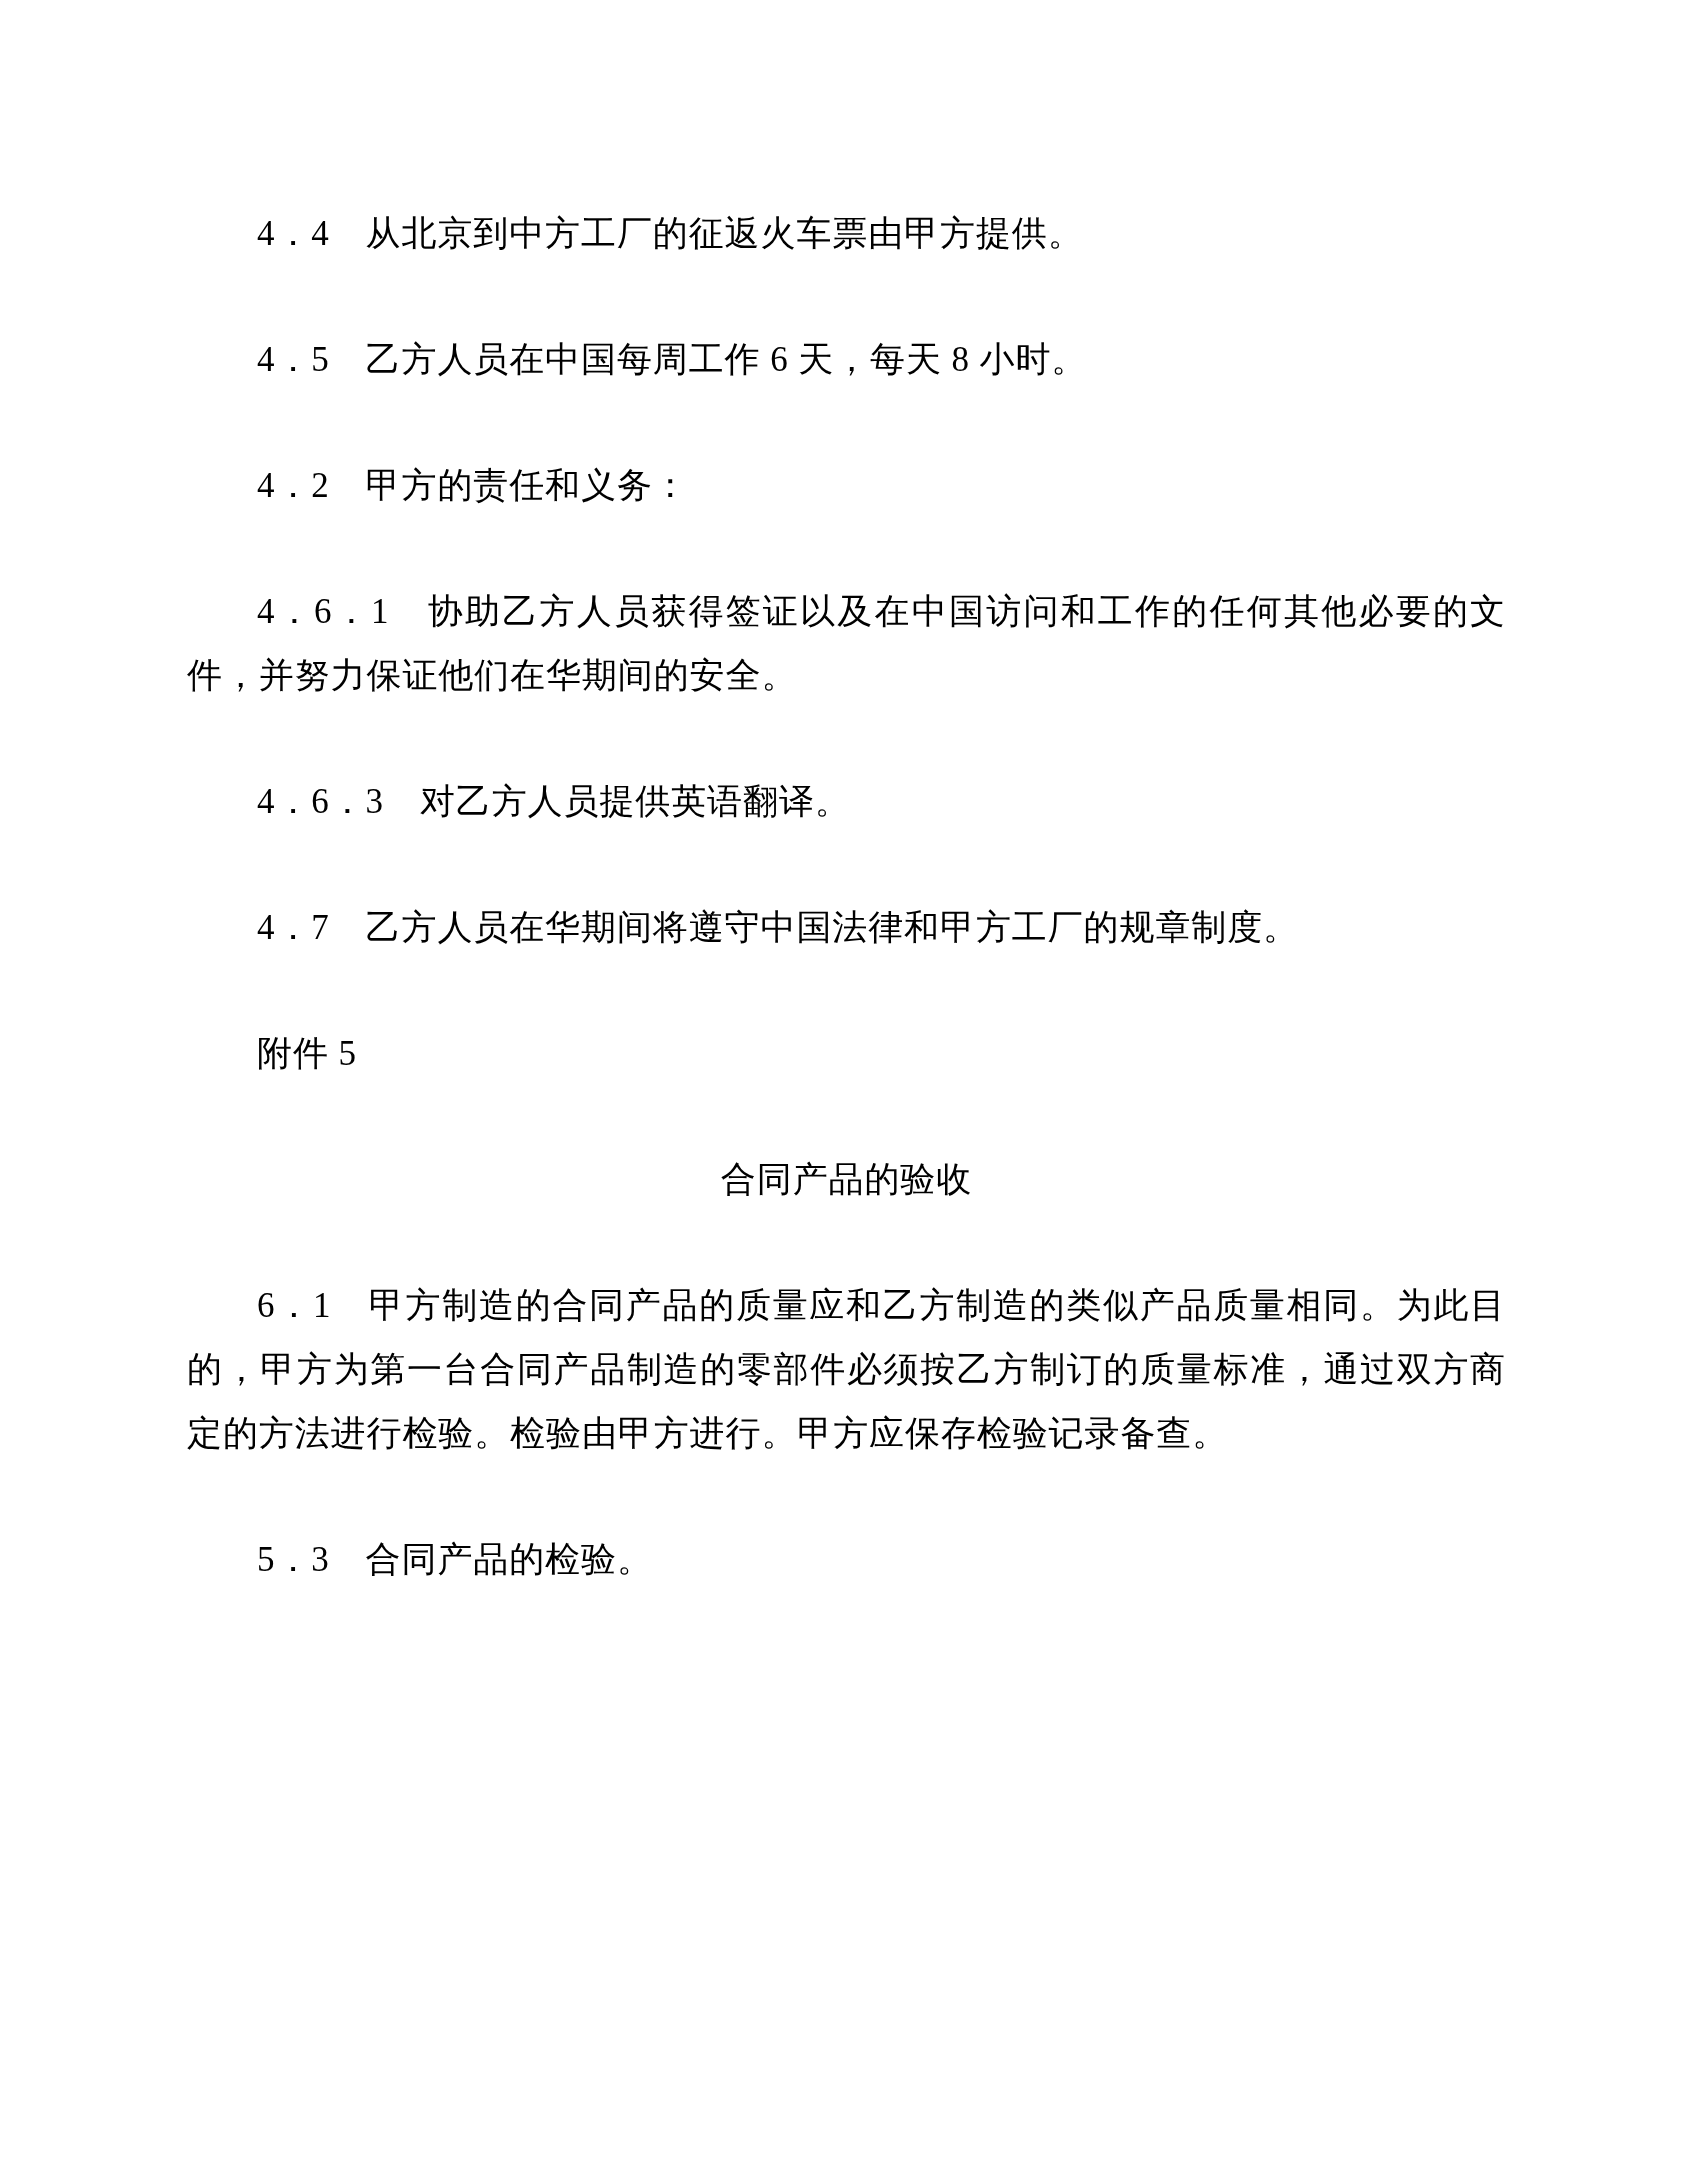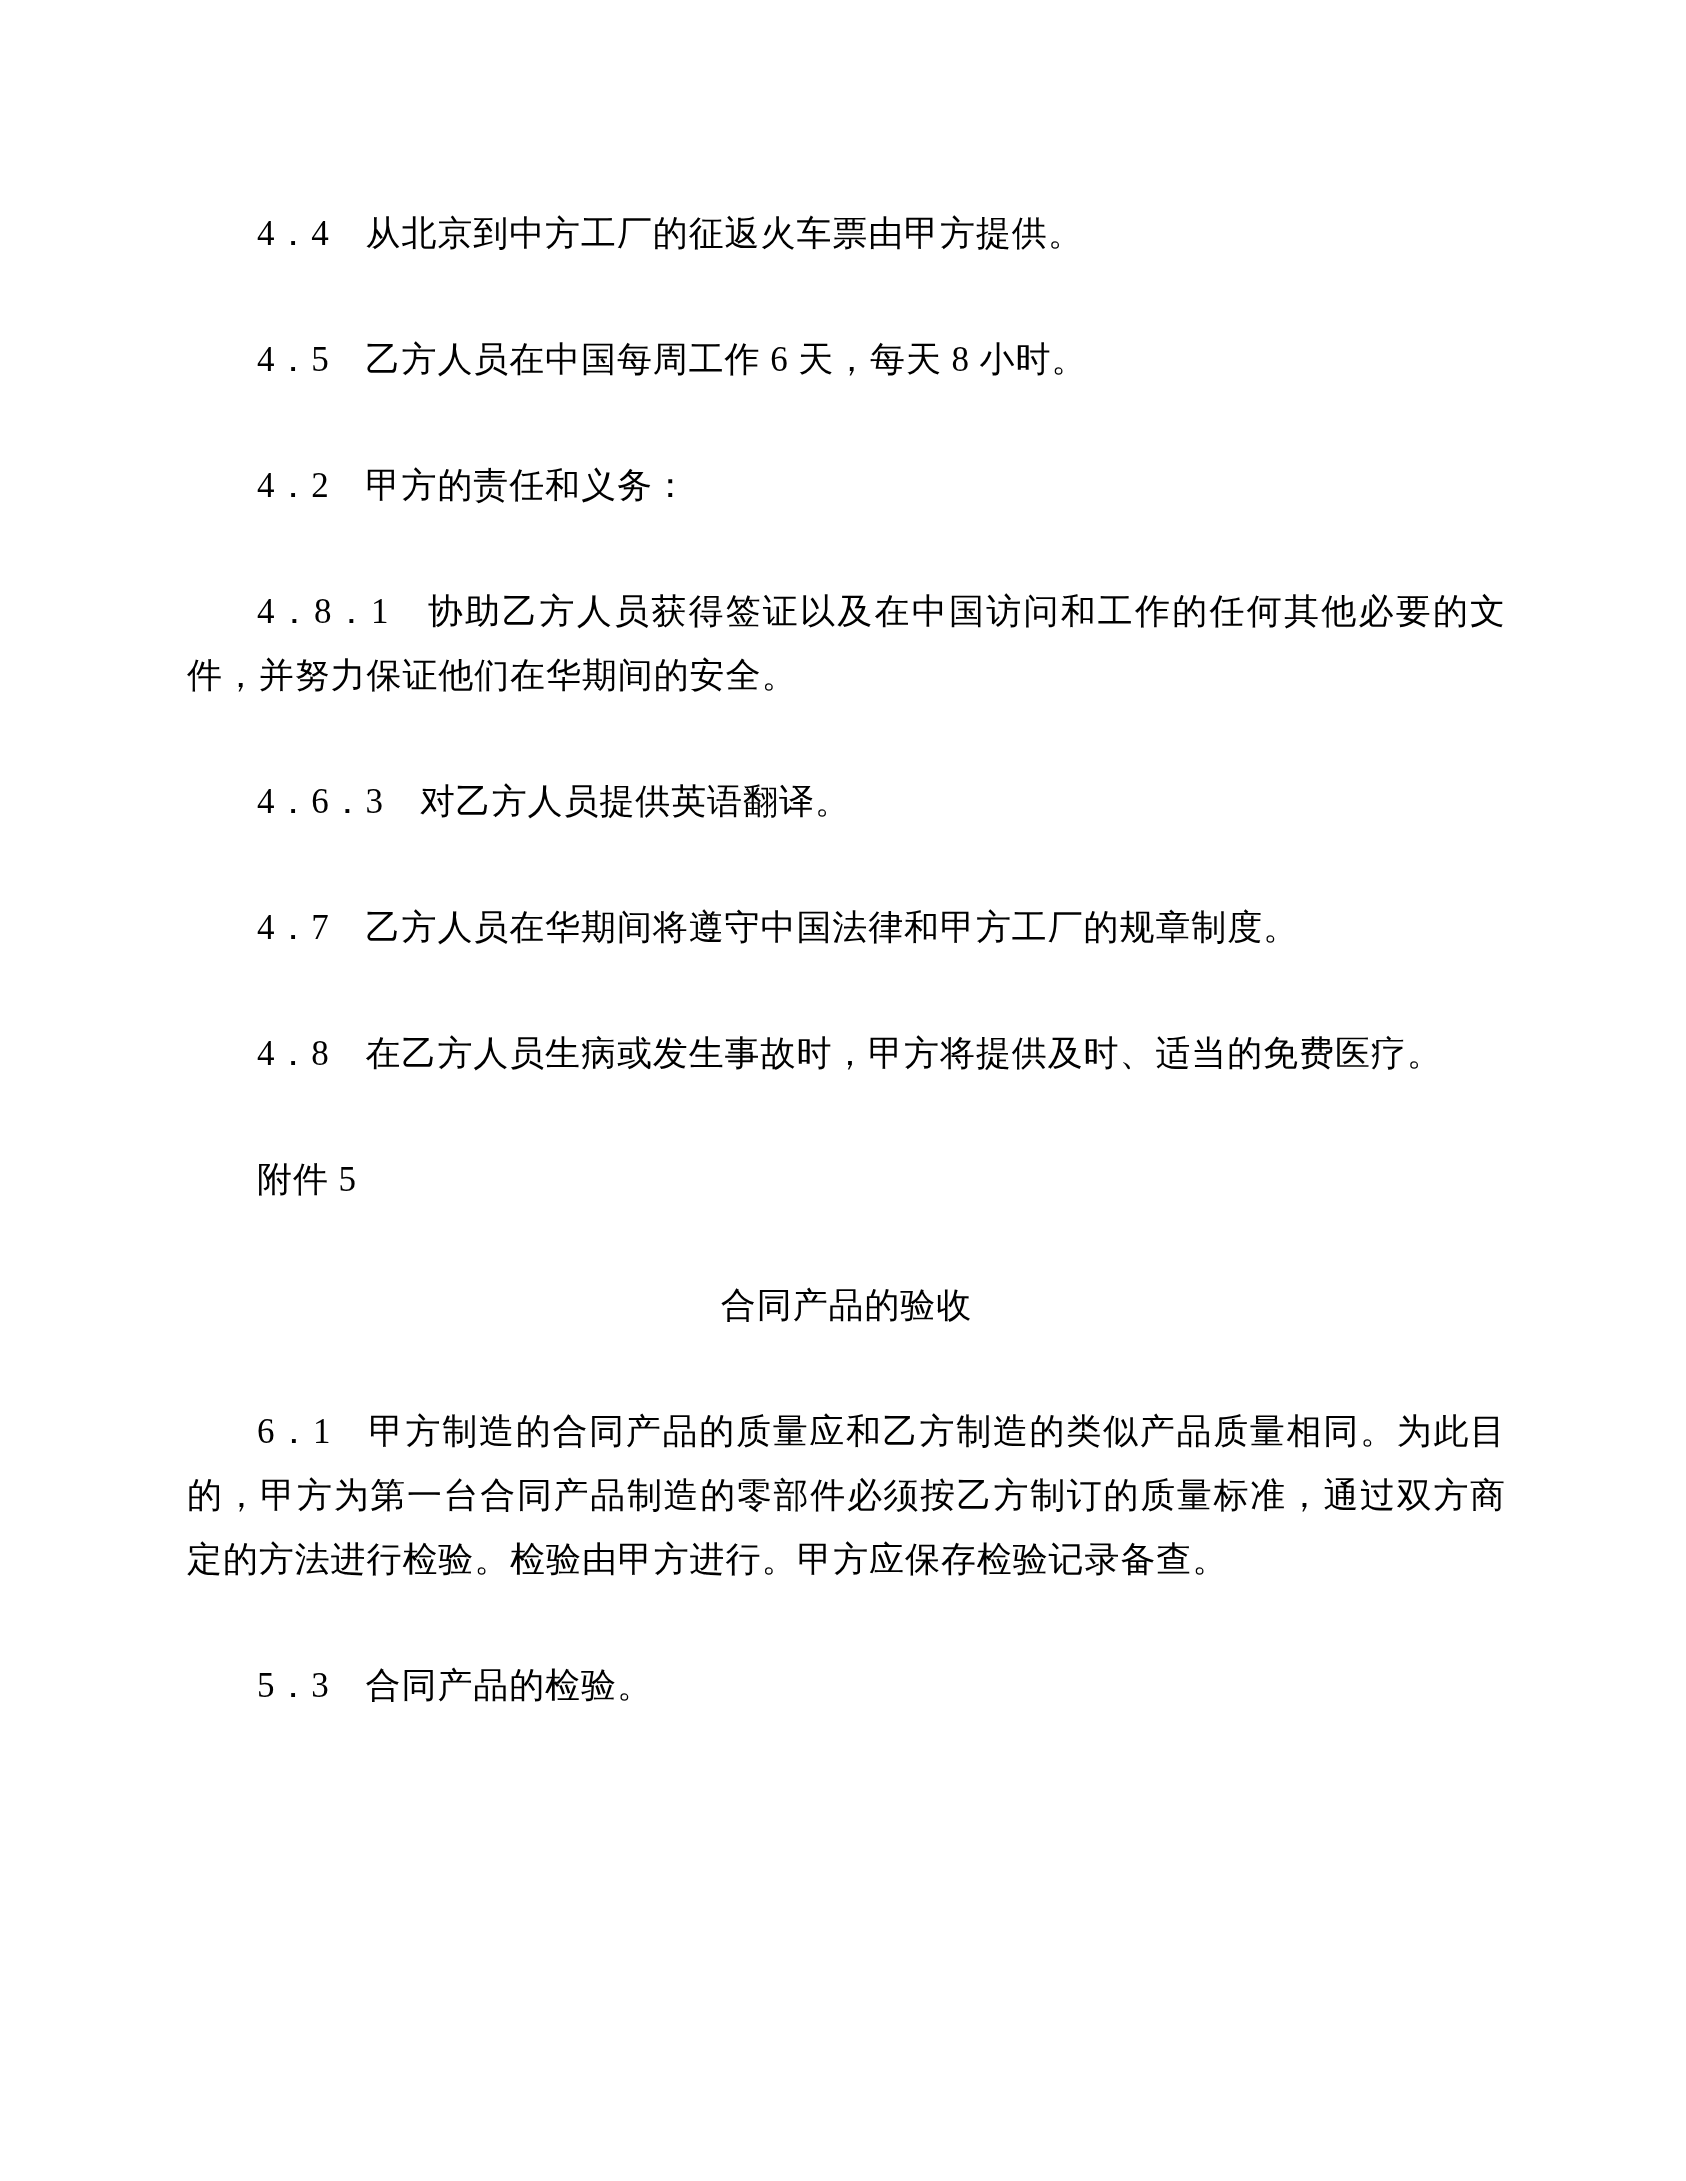--- a/index.html
+++ b/index.html
@@ -37,23 +37,22 @@
   }
 </style>
 </head>
 <body style="background: rgb(255, 255, 255); color: rgb(0, 0, 0);">
 
 <div class="page">
   <div class="doc" id="doc">
       <p class="body-para">4．4　从北京到中方工厂的征返火车票由甲方提供。</p>
       <p class="body-para">4．5　乙方人员在中国每周工作 6 天，每天 8 小时。</p>
       <p class="body-para">4．2　甲方的责任和义务：</p>
-      <p class="body-para">4．8．1　协助乙方人员获得签证以及在中国访问和工作的任何其他必要的文件，并努力保证他们在华期间的安全。</p>
+      <p class="body-para">4．6．1　协助乙方人员获得签证以及在中国访问和工作的任何其他必要的文件，并努力保证他们在华期间的安全。</p>
       <p class="body-para">4．6．3　对乙方人员提供英语翻译。</p>
       <p class="body-para">4．7　乙方人员在华期间将遵守中国法律和甲方工厂的规章制度。</p>
-      <p class="body-para">4．8　在乙方人员生病或发生事故时，甲方将提供及时、适当的免费医疗。</p>
       <p class="body-para">附件 5</p>
       <p class="heading-para">合同产品的验收</p>
       <p class="body-para">6．1　甲方制造的合同产品的质量应和乙方制造的类似产品质量相同。为此目的，甲方为第一台合同产品制造的零部件必须按乙方制订的质量标准，通过双方商定的方法进行检验。检验由甲方进行。甲方应保存检验记录备查。</p>
       <p class="body-para">5．3　合同产品的检验。</p>
     </div>
 </div>
 
 
 </body></html>

